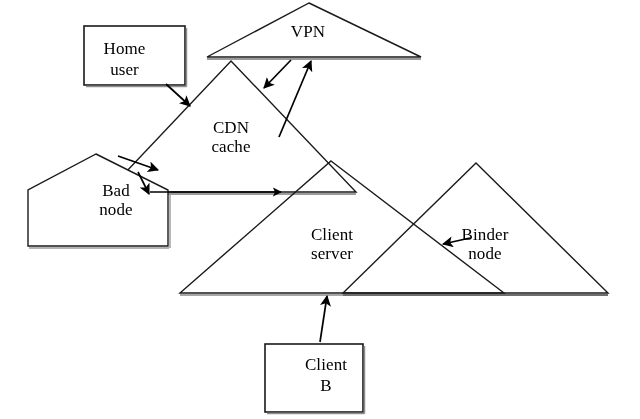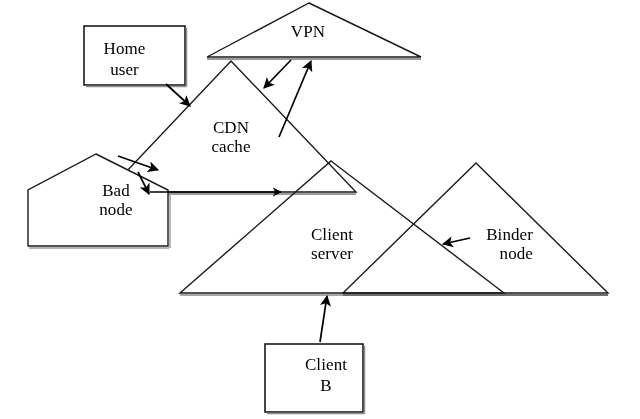--- a/index.html
+++ b/index.html
@@ -98,19 +98,19 @@
 
   <div class="node-label" style="left:181px; top:118px; width:100px;">CDN
 cache</div>
 
   <div class="node-label" style="left:68px; top:181px; width:96px;">Bad
 node</div>
 
   <div class="node-label" style="left:279px; top:225px; width:106px;">Client
 server</div>
 
-  <div class="node-label" style="left:437px; top:225px; width:96px;text-align:right;">Binder
+  <div class="node-label" style="left:437px; top:225px; width:96px;">Binder
 node</div>
 
   <div class="node-label box-label" style="left:265px; top:354px; width:122px;">Client
 B</div>
 
 </div>
 
 </body></html>

